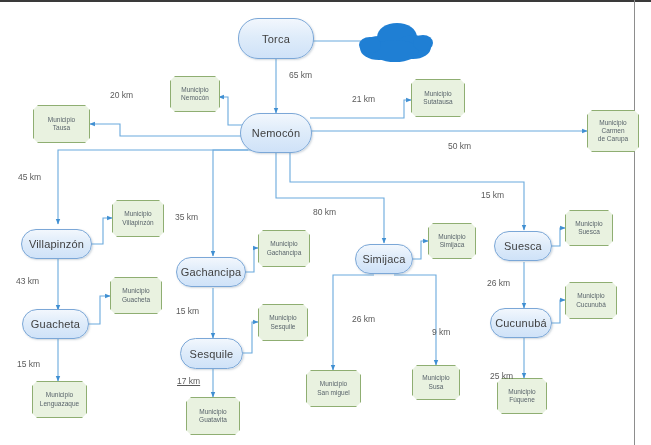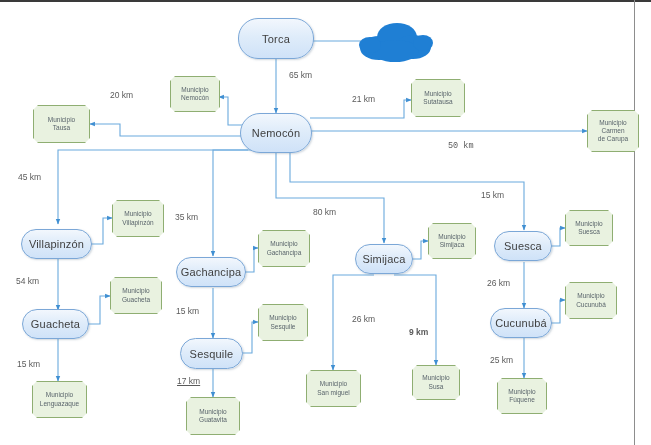--- a/index.html
+++ b/index.html
@@ -267,27 +267,27 @@
   </div>
 
   <div class="node muni" style="left:497px; top:378px; width:50px; height:36px; flex-direction:column;">
     <span>Municipio</span>
     <span>Fúquene</span>
   </div>
 
   <div class="label" style="left:289px; top:70px;">65 km</div>
   <div class="label" style="left:110px; top:90px;">20 km</div>
   <div class="label" style="left:352px; top:94px;">21 km</div>
-  <div class="label" style="left:448px; top:141px;font-family:Liberation Mono, monospace;">50 km</div>
+  <div class="label" style="left:448px; top:141px;">50 km</div>
   <div class="label" style="left:18px; top:172px;">45 km</div>
   <div class="label" style="left:175px; top:212px;">35 km</div>
   <div class="label" style="left:313px; top:207px;">80 km</div>
   <div class="label" style="left:481px; top:190px;">15 km</div>
-  <div class="label" style="left:16px; top:276px;">54 km</div>
+  <div class="label" style="left:16px; top:276px;">43 km</div>
   <div class="label" style="left:176px; top:306px;">15 km</div>
   <div class="label" style="left:487px; top:278px;">26 km</div>
   <div class="label" style="left:17px; top:359px;">15 km</div>
   <div class="label" style="left:352px; top:314px;">26 km</div>
-  <div class="label" style="left:409px; top:327px;font-weight:bold;">9 km</div>
+  <div class="label" style="left:432px; top:327px;">9 km</div>
   <div class="label" style="left:177px; top:376px;text-decoration:underline;">17 km</div>
-  <div class="label" style="left:490px; top:355px;">25 km</div>
+  <div class="label" style="left:490px; top:371px;">25 km</div>
 
 </div>
 
 </body></html>

